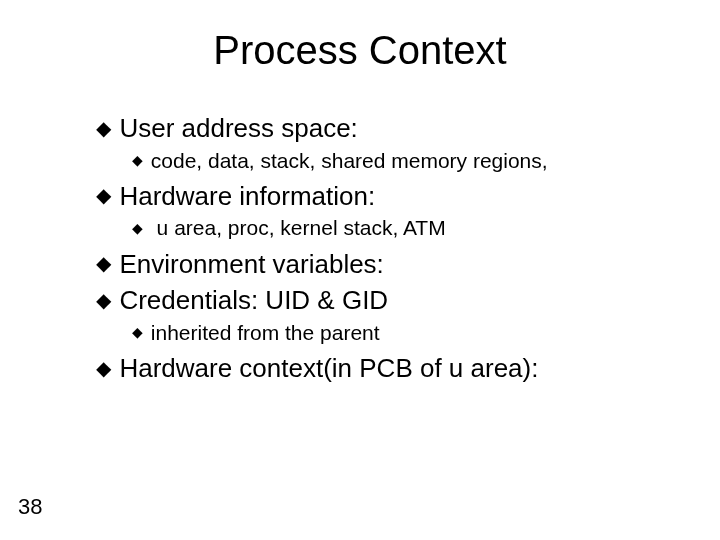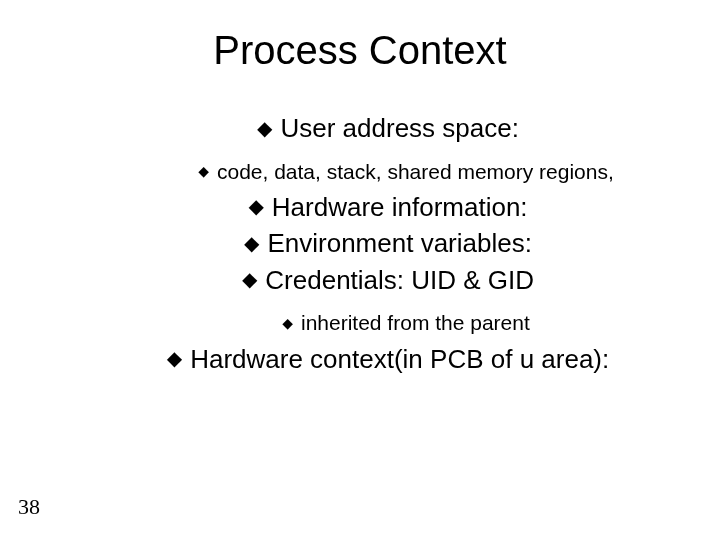--- a/index.html
+++ b/index.html
@@ -26,31 +26,30 @@
     right: 0;
     text-align: center;
     font-size: 40px;
     font-weight: 400;
   }
   .body {
     position: absolute;
     top: 108px;
     left: 96px;
     right: 40px;
-    text-align: center;
   }
   .l1 {
     font-size: 26px;
     line-height: 1.25;
     margin: 4px 0 2px 0;
   }
   .l2 {
     font-size: 21px;
     line-height: 1.3;
-    margin: 13px 0 6px 36px;
+    margin: 2px 0 6px 36px;
   }
   .bul {
     display: inline-block;
     vertical-align: middle;
     margin-right: 8px;
   }
   .bul.big {
     font-size: 20px;
     position: relative;
     top: -2px;
@@ -58,41 +57,43 @@
   .bul.small {
     font-size: 14px;
     position: relative;
     top: -2px;
   }
   .page-num {
     position: absolute;
     left: 18px;
     bottom: 16px;
     font-size: 22px;
-    font-family: Liberation Serif, serif;
   }
 </style>
 </head>
 <body>
 
 <div class="slide">
 
   <div class="title">Process Context</div>
 
   <div class="body">
 
     <div class="l1">
       <span class="bul big">◆</span><span>User address space:</span>
     </div>
     <div class="l2">
       <span class="bul small">◆</span><span>code, data, stack, shared memory regions,</span>
     </div>
 
     <div class="l1">
       <span class="bul big">◆</span><span>Hardware information:</span>
+    </div>
+    <div class="l2">
+      <span class="bul small">◆</span><span> u area, proc, kernel stack, ATM</span>
     </div>
 
     <div class="l1">
       <span class="bul big">◆</span><span>Environment variables:</span>
     </div>
 
     <div class="l1">
       <span class="bul big">◆</span><span>Credentials: UID &amp; GID</span>
     </div>
     <div class="l2">

